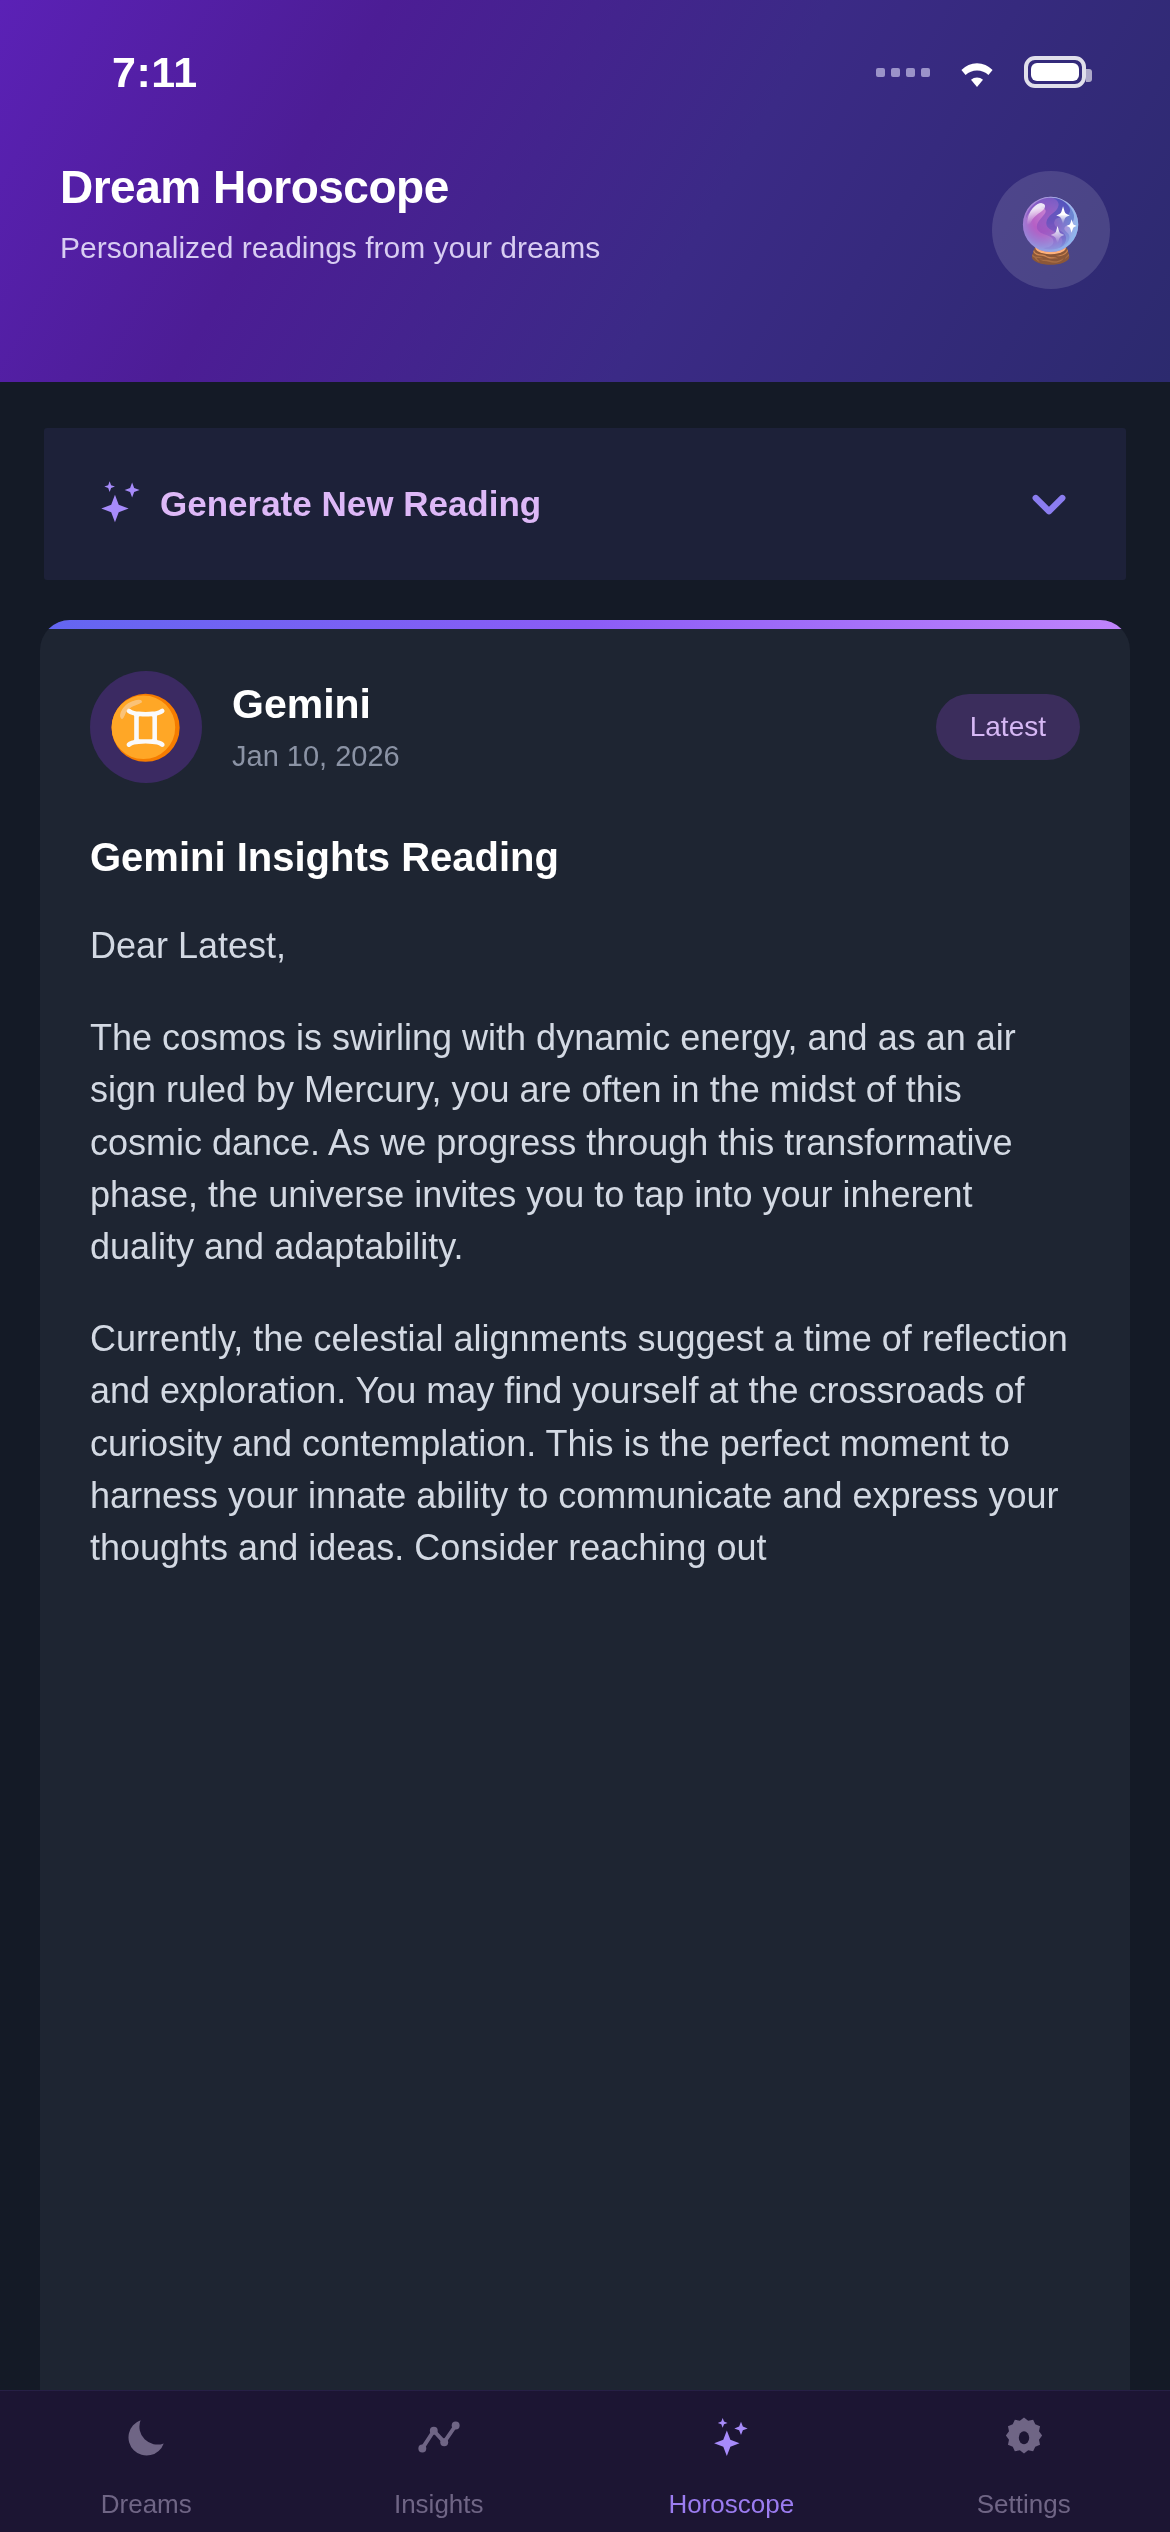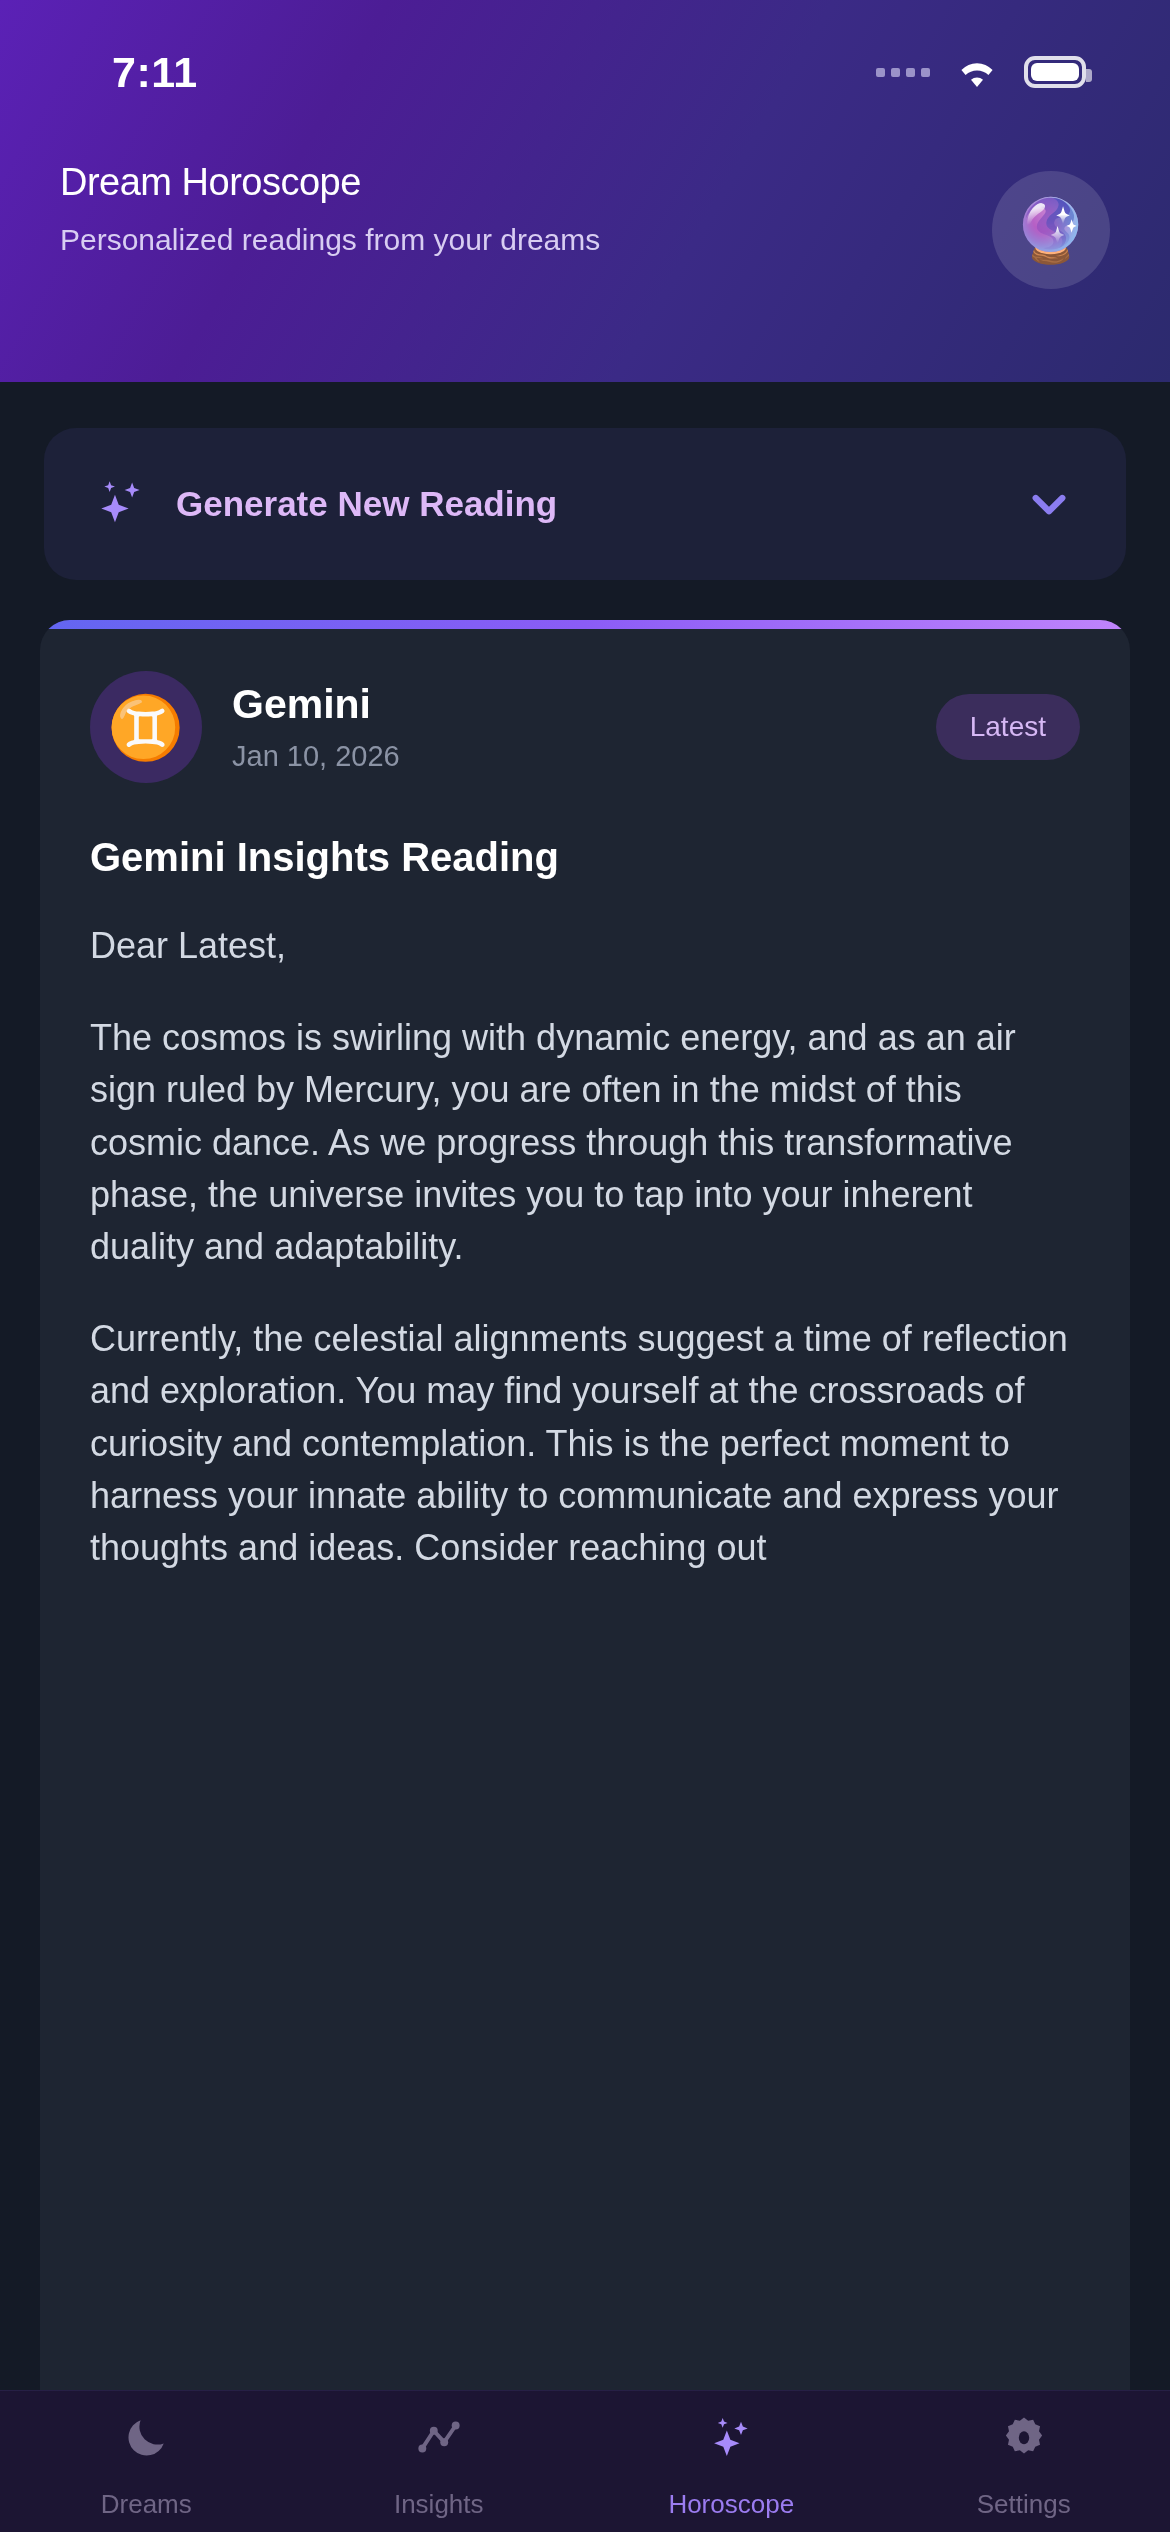--- a/index.html
+++ b/index.html
@@ -31,37 +31,37 @@
     border-radius:11px; position:relative; display:flex; align-items:center;
   }
   .batt::after{
     content:""; position:absolute; right:-10px; top:9px; width:6px; height:13px;
     background:rgba(255,255,255,.6); border-radius:0 3px 3px 0;
   }
   .batt i { display:block; margin:3px; width:calc(100% - 6px); height:calc(100% - 6px);
     background:#fff; border-radius:6px; }
 
   .header-body { display:flex; align-items:flex-start; justify-content:space-between; padding:45px 0 0 0; }
-  .title { color:#ffffff; font-size:38px; font-weight:400; letter-spacing:-.5px; line-height:1.05;}
+  .title { color:#ffffff; font-size:46px; font-weight:700; letter-spacing:-.5px; line-height:1.05;}
   .subtitle { color:#d8cdf2; font-size:30px; margin-top:20px; font-weight:400;}
   .avatar {
     width:118px; height:118px; border-radius:50%;
     background:rgba(255,255,255,.13);
     display:flex; align-items:center; justify-content:center;
     font-size:62px; flex:none; margin-top:8px;
   }
 
   
   .content { position:absolute; top:382px; left:0; right:0; bottom:0; background:#141a26; }
 
   .generate-card {
     margin:46px 44px 0 44px; height:152px;
-    background:#1d2139; border-radius:32px;
+    background:#1d2139; border-radius:3px;
     display:flex; align-items:center; padding:0 48px;
-    gap:26px;
+    gap:10px;
   }
   .sparkle-icon { width:58px; height:58px; flex:none; }
   .generate-label { color:#ddb8f7; font-size:35px; font-weight:700; flex:1; }
   .chev { width:58px; height:58px; flex:none; }
 
   .reading-card {
     margin:40px 40px 0 40px;
     background:#1e2532;
     border-radius:30px 30px 0 0;
     overflow:hidden;

